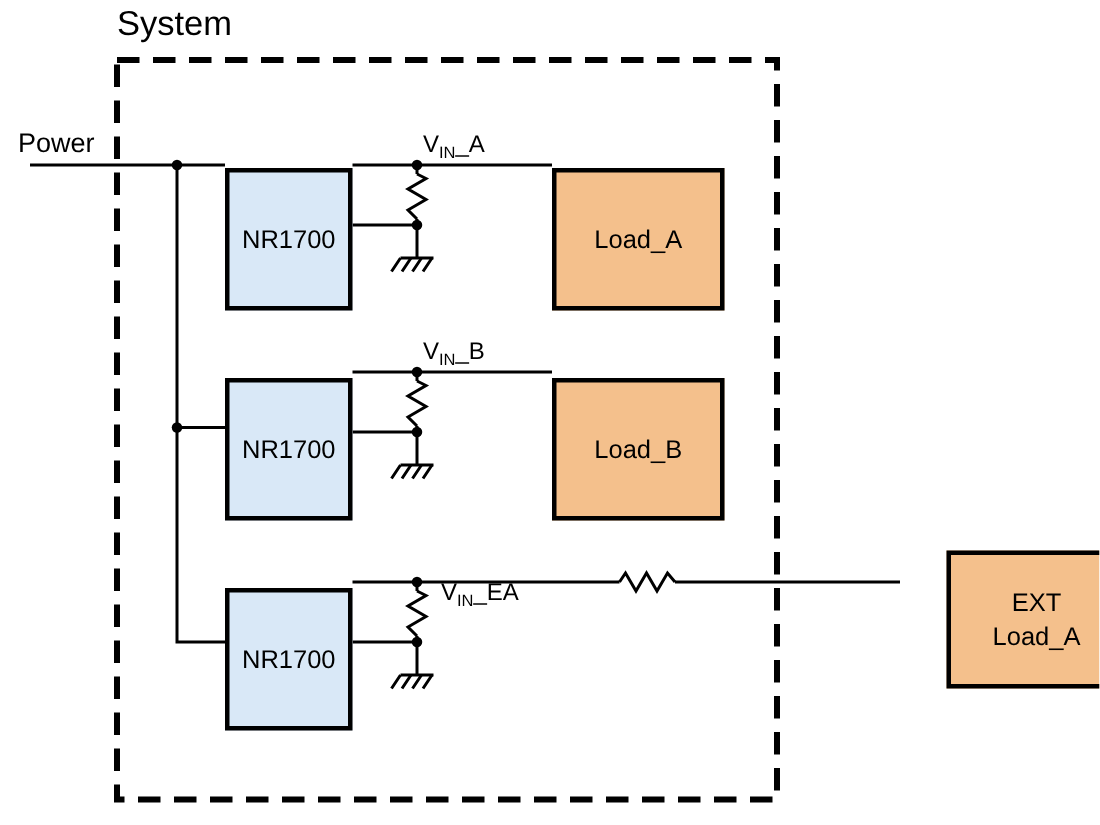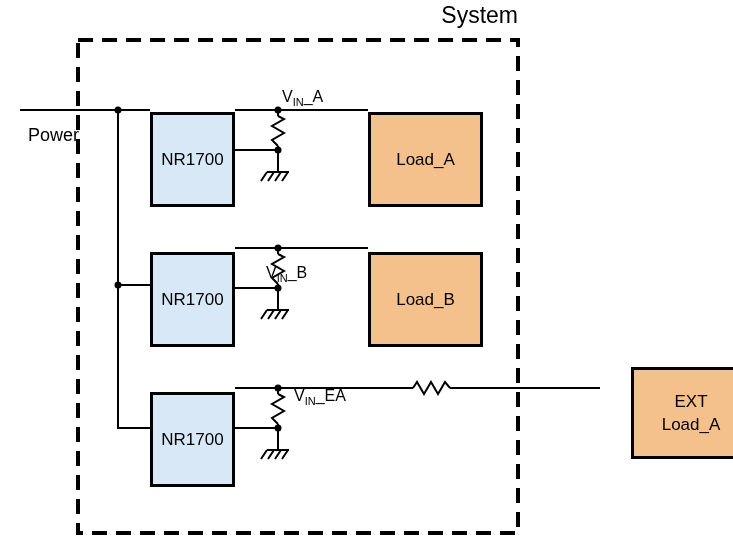--- a/index.html
+++ b/index.html
@@ -13,28 +13,27 @@
     overflow: hidden;
   }
   .wires {
     position: absolute;
     left: 0; top: 0;
     width: 733px; height: 550px;
   }
   .title {
     position: absolute;
     left: 78px; top: 2px; width: 440px;
-    text-align: right;
+    text-align: left;
     font-size: 23px;
   }
   .power-label {
     position: absolute;
-    left: 28px; top: 85px;
+    left: 12px; top: 85px;
     font-size: 18px;
-    margin-top: 40px;
   }
   .box {
     position: absolute;
     box-sizing: border-box;
     border: 3px solid #000;
     display: flex;
     align-items: center;
     justify-content: center;
     font-size: 17px;
     margin-top: 24px;
@@ -50,21 +49,21 @@
     background: #f4c08c;
     left: 631px; top: 343px;
     width: 120px; height: 92px;
     flex-direction: column;
     line-height: 23px;
     text-align: center;
   }
   .vin { position: absolute; font-size: 16px; text-align: center; }
   .vin sub { font-size: 11px; line-height: 0; }
   .vin1 { left: 282px; top: 88px; }
-  .vin2 { left: 266px; top: 226px; margin-top: 38px; }
+  .vin2 { left: 282px; top: 226px; }
   .vin3 { left: 282px; top: 387px; margin-left: 12px; }
 </style>
 </head>
 <body>
 
 <div class="canvas">
 
   <svg class="wires" width="733" height="550" viewBox="0 0 733 550">
 
     <rect x="78" y="40" width="440" height="493" fill="none" stroke="#000" stroke-width="4" stroke-dasharray="15 9"></rect>

